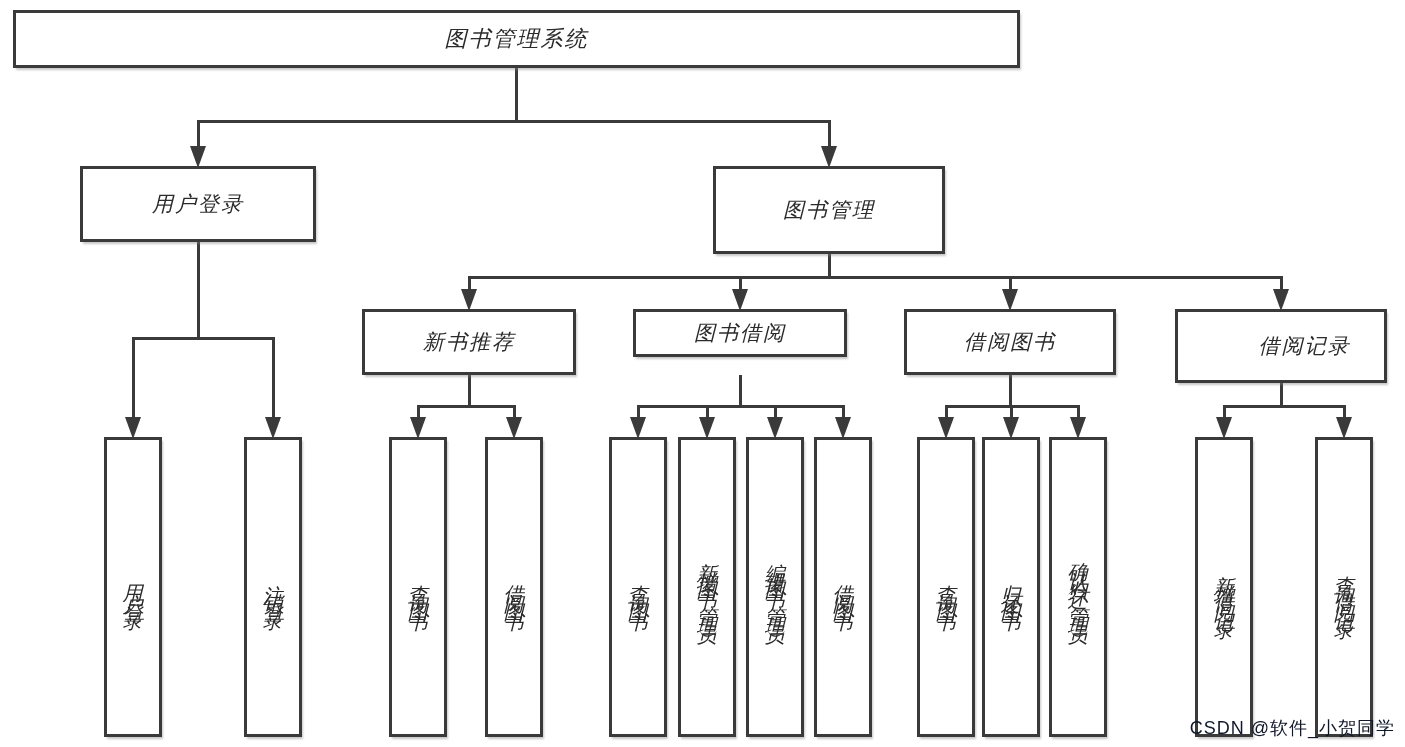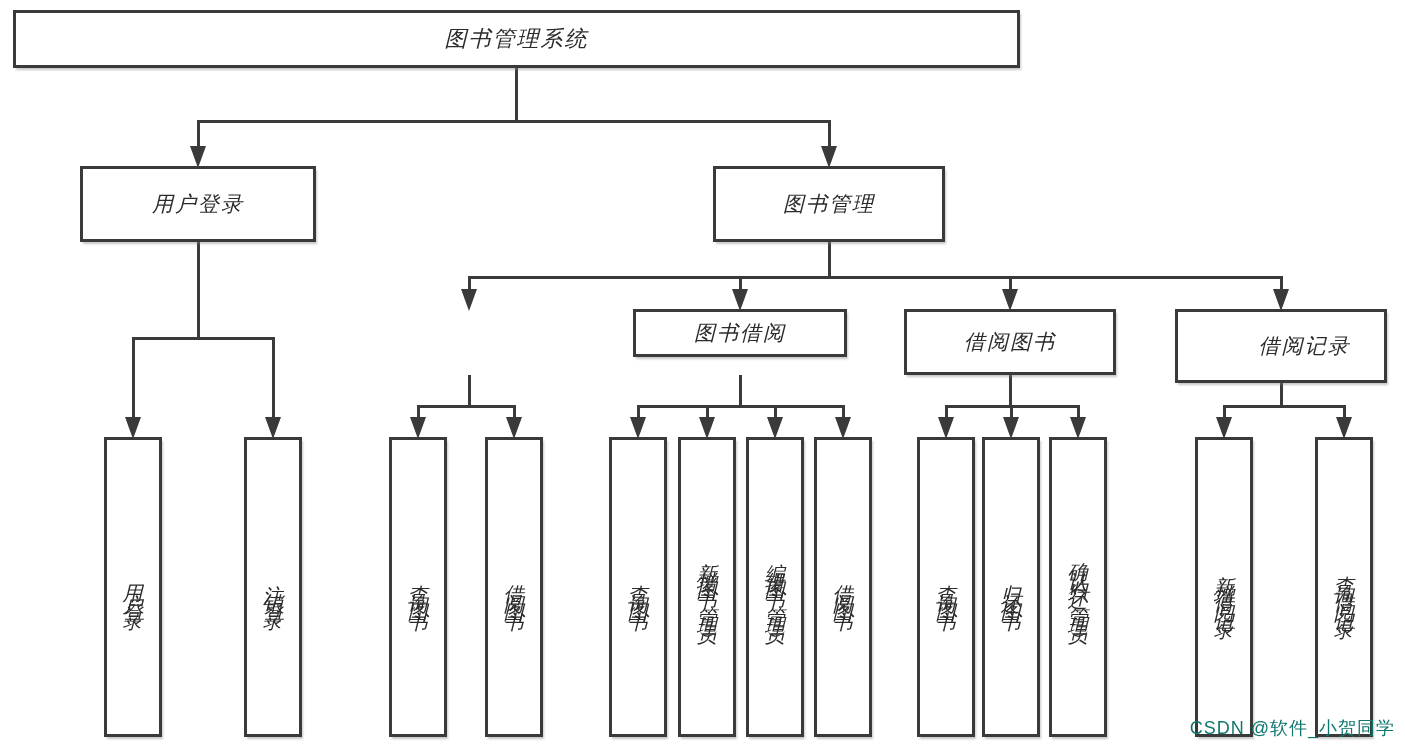--- a/index.html
+++ b/index.html
@@ -46,38 +46,41 @@
     border-right: 8px solid transparent;
     border-top: 22px solid #3a3a3a;
     z-index: 1;
   }
   #watermark {
     position: absolute;
     right: 10px;
     bottom: 7px;
     font-size: 18px;
     letter-spacing: 1px;
-    color: #0f766e;
+    color: #0f172a;
     z-index: 3;
     white-space: nowrap;
   }
 </style>
 </head>
 <body>
 
 <div id="canvas">
   <span id="watermark">CSDN @软件_小贺同学</span>
 <div class="node h-root" style="left: 13px; top: 10px; width: 1007px; height: 58px;">
       <span>图书管理系统</span>
     </div>
     <div class="node h-mid" style="left: 80px; top: 166px; width: 236px; height: 76px;">
       <span>用户登录</span>
     </div>
-    <div class="node h-mid" style="left: 713px; top: 166px; width: 232px; height: 76px;">
+    <div class="node h-mid" style="left: 713px; top: 166px; width: 232px; height: 88px;">
       <span>图书管理</span>
+    </div>
+    <div class="node h-mid" style="left: 362px; top: 309px; width: 214px; height: 66px;">
+      <span>新书推荐</span>
     </div>
     <div class="node h-mid" style="left: 633px; top: 309px; width: 214px; height: 48px;">
       <span>图书借阅</span>
     </div>
     <div class="node h-mid" style="left: 904px; top: 309px; width: 212px; height: 66px;">
       <span>借阅图书</span>
     </div>
     <div class="node h-mid" style="left: 1175px; top: 309px; width: 212px; height: 74px; padding-left: 47px;">
       <span>借阅记录</span>
     </div>

